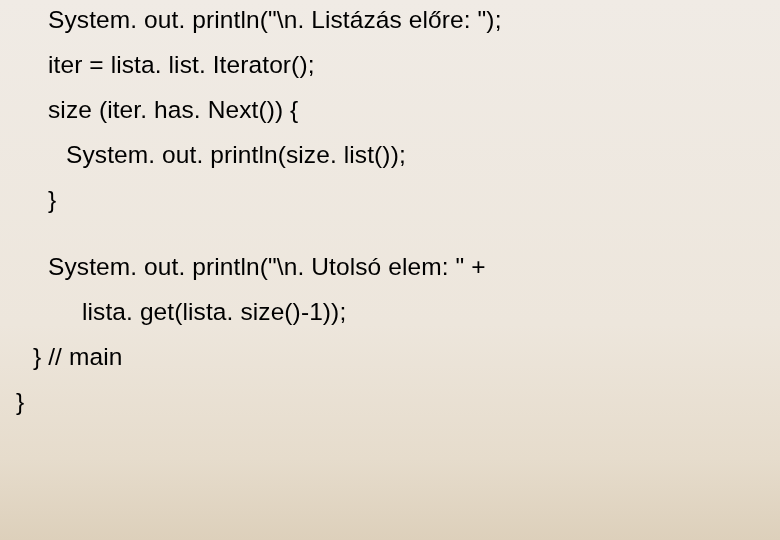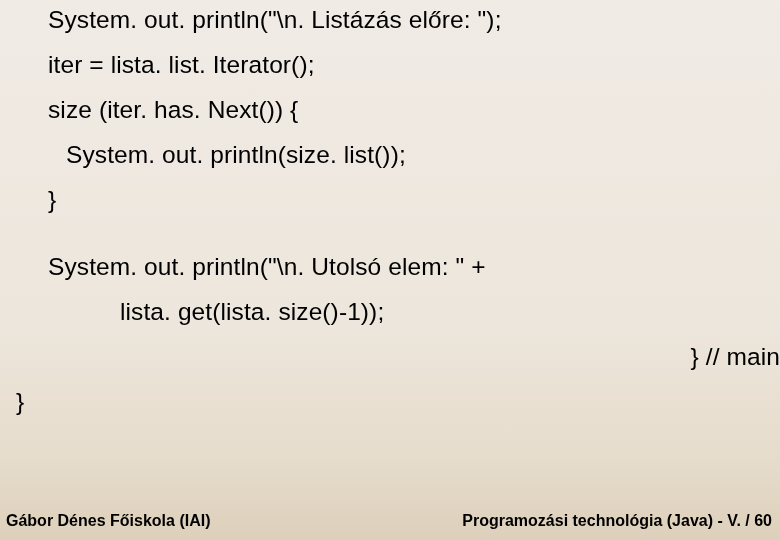--- a/index.html
+++ b/index.html
@@ -23,22 +23,22 @@
   }
   .line {
     font-size: 24.5px;
     line-height: 1.0;
     white-space: pre;
     margin-bottom: 20.5px;
     letter-spacing: 0.1px;
   }
   .ind1 { padding-left: 48px; }
   .ind2 { padding-left: 66px; }
-  .ind3 { padding-left: 120px; }
-  .ind0b { padding-left: 33px; text-align: right; }
+  .ind3 { padding-left: 82px; }
+  .ind0b { padding-left: 33px; }
   .ind0a { padding-left: 16px; }
   .b { font-weight: normal; }
   .footer {
     position: absolute;
     bottom: 0;
     left: 0;
     width: 780px;
     height: 32px;
     display: flex;
     justify-content: space-between;
@@ -72,18 +72,14 @@
 
     <div class="line ind1"><span>System. out. println("\n. Utolsó elem: " +</span></div>
 
     <div class="line ind3"><span>lista. </span><span class="b">get</span><span>(lista. size()-1));</span></div>
 
     <div class="line ind0b"><span>} // main</span></div>
 
     <div class="line ind0a"><span>}</span></div>
   </div>
 
-  <div class="footer">
-    <div class="footer-left">Gábor Dénes Főiskola (IAI)</div>
-    <div class="footer-right">Programozási technológia (Java)  -  V. / 60</div>
-  </div>
 
 </div>
 
 </body></html>

